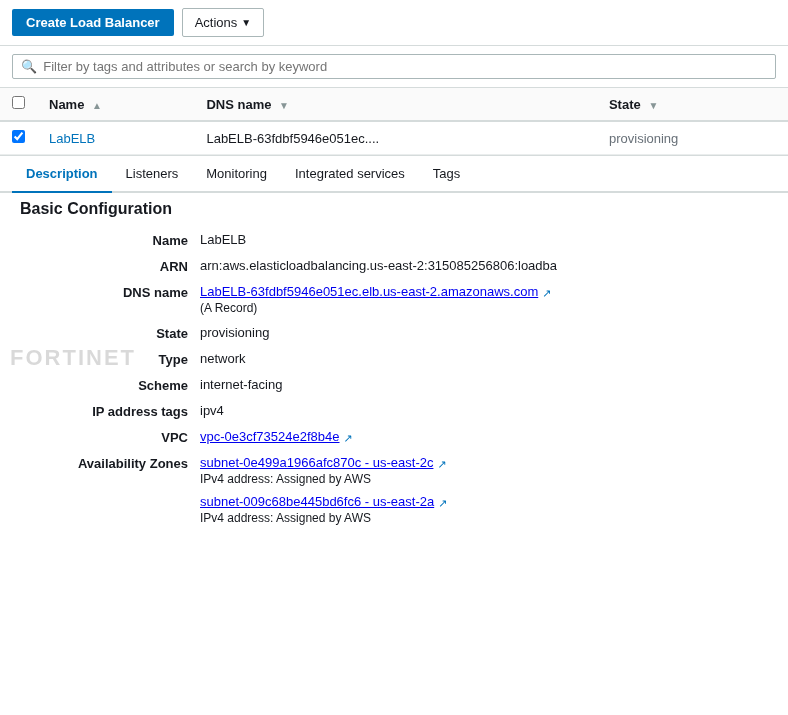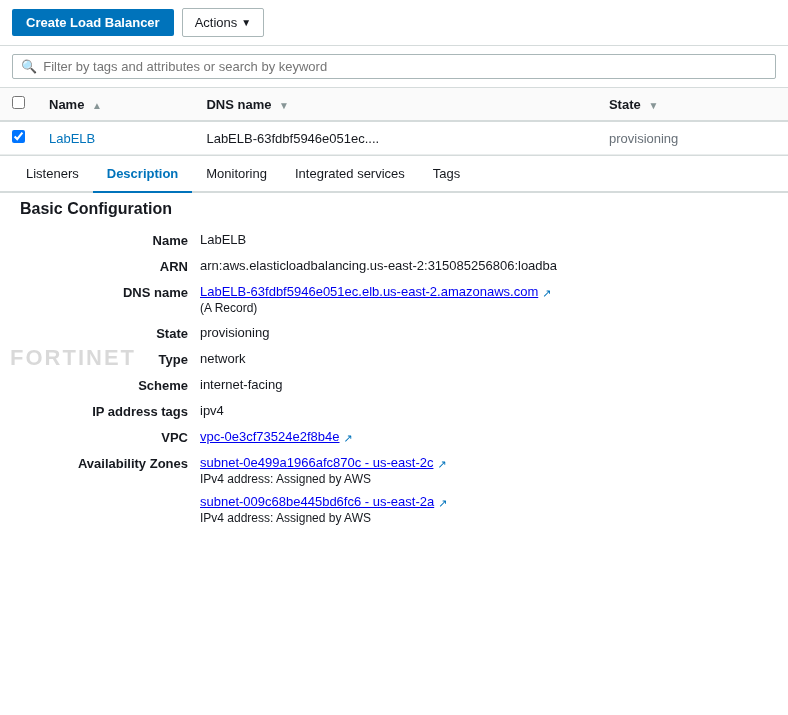--- a/index.html
+++ b/index.html
@@ -199,22 +199,22 @@
     </td>
     <td style="color:#0073bb;cursor:pointer">LabELB</td>
     <td>LabELB-63fdbf5946e051ec....</td>
     <td class="state-provisioning">provisioning</td>
   </tr>
       </tbody>
   </table>
 </div>
 
 <div class="tabs-row" id="tabs-row">
-<div class="tab">Listeners</div>
-    <div class="tab active">Description</div>
+<div class="tab active">Description</div>
+    <div class="tab">Listeners</div>
     <div class="tab">Monitoring</div>
     <div class="tab">Integrated services</div>
     <div class="tab">Tags</div>
   </div>
 
 <div class="details-section">
   <div class="section-title">Basic Configuration</div>
   <div class="config-grid" id="config-grid">
   <div class="config-label">Name</div>
       <div class="config-value">LabELB</div>

